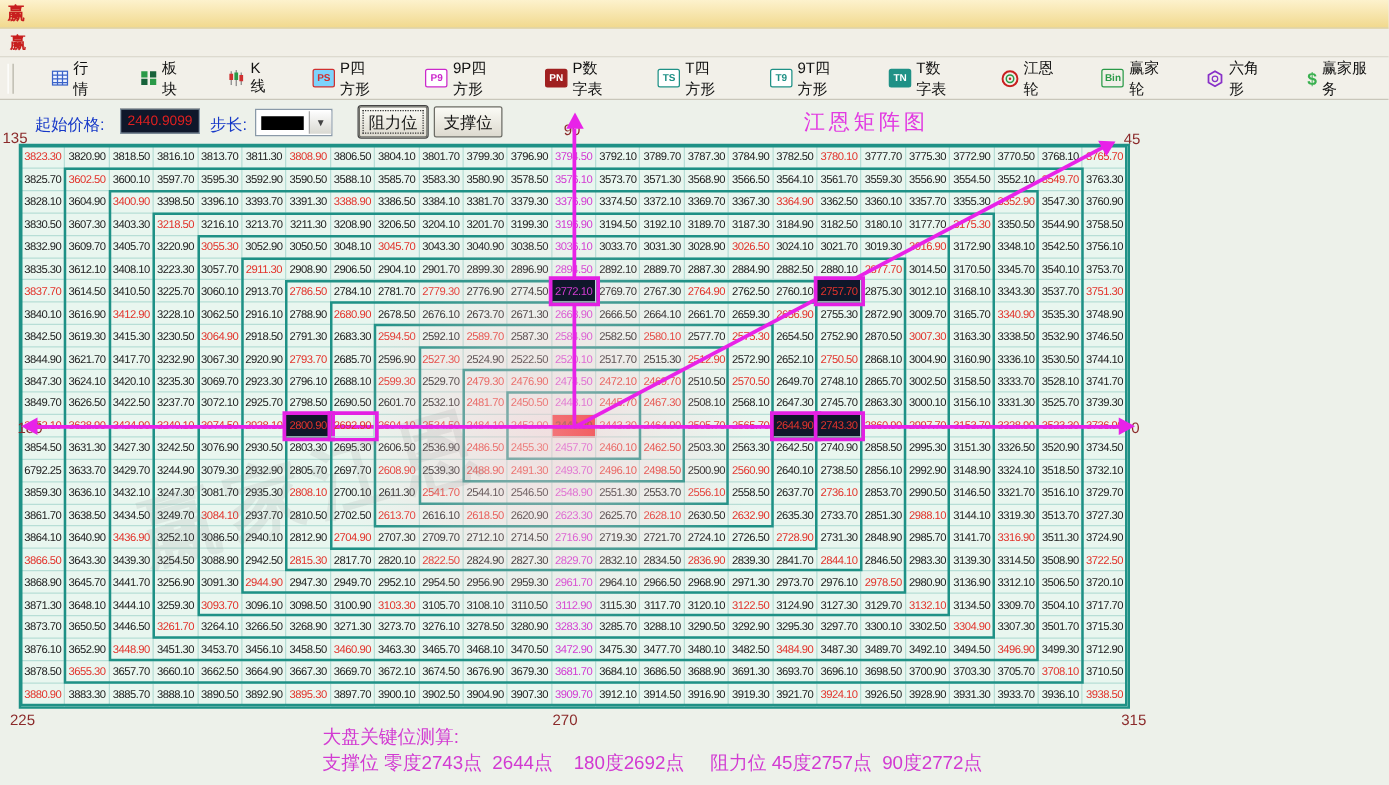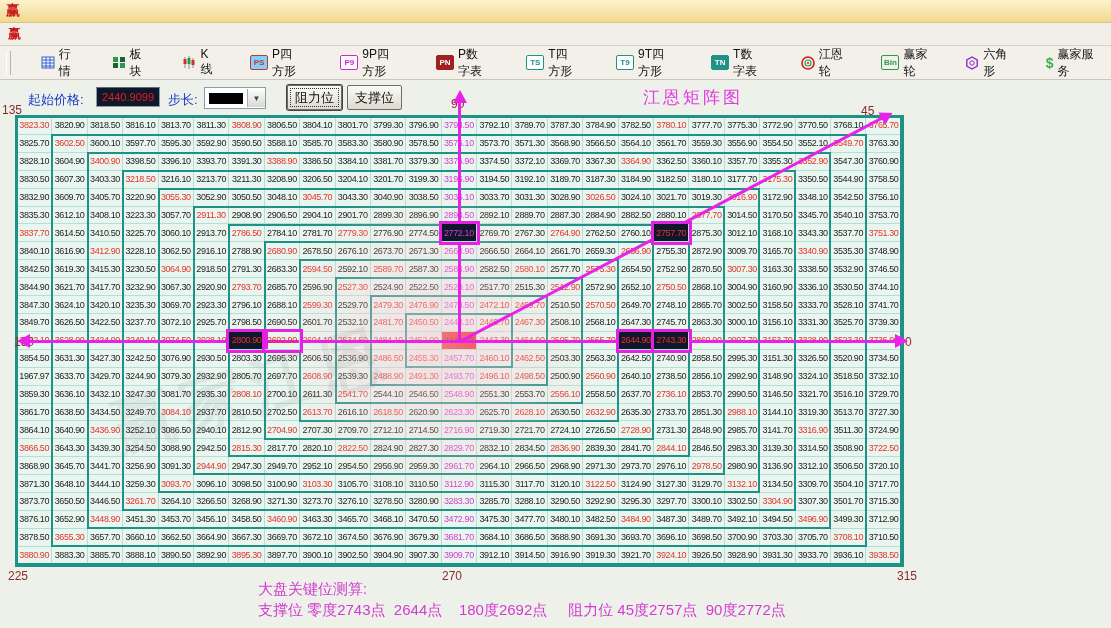--- a/index.html
+++ b/index.html
@@ -163,21 +163,21 @@
   <input class="ctl-input" style="left: 96px; top: 7px; width: 56px; height: 14px;" value="2440.9099">
   <span class="ctl-label" style="left:168px;top:11px;">步长:</span>
   <div class="combo" style="left:204px;top:7px;width:60px;height:20px;">
     <span class="swatch"></span>
     <span class="drop">▼</span>
   </div>
   <button class="pushbtn focused" style="left:287px;top:5px;width:55px;">阻力位</button>
   <button class="pushbtn" style="left:347px;top:5px;width:55px;">支撑位</button>
   <span class="corner-label" style="left:451px;top:17px;">90</span>
   <span class="chart-title" style="left:643px;top:6px;">江恩矩阵图</span>
-  <span class="corner-label" style="left:861px;top:24px;text-align:center;">45</span>
+  <span class="corner-label" style="left:899px;top:24px;text-align:center;">45</span>
 
   <div class="gridwrap">
     <div class="wm-circle"></div>
     <div class="wm-text">赢家江恩</div>
     <div class="cells" id="cells">
         <div class="cell c-red">3823.30</div>
         <div class="cell">3820.90</div>
         <div class="cell">3818.50</div>
         <div class="cell">3816.10</div>
         <div class="cell">3813.70</div>
@@ -519,21 +519,21 @@
         <div class="cell">2503.30</div>
         <div class="cell">2563.30</div>
         <div class="cell">2642.50</div>
         <div class="cell">2740.90</div>
         <div class="cell">2858.50</div>
         <div class="cell">2995.30</div>
         <div class="cell">3151.30</div>
         <div class="cell">3326.50</div>
         <div class="cell">3520.90</div>
         <div class="cell">3734.50</div>
-        <div class="cell">1967.97</div>
+        <div class="cell">6792.25</div>
         <div class="cell">3633.70</div>
         <div class="cell">3429.70</div>
         <div class="cell">3244.90</div>
         <div class="cell">3079.30</div>
         <div class="cell">2932.90</div>
         <div class="cell">2805.70</div>
         <div class="cell">2697.70</div>
         <div class="cell c-red">2608.90</div>
         <div class="cell">2539.30</div>
         <div class="cell c-red">2488.90</div>

